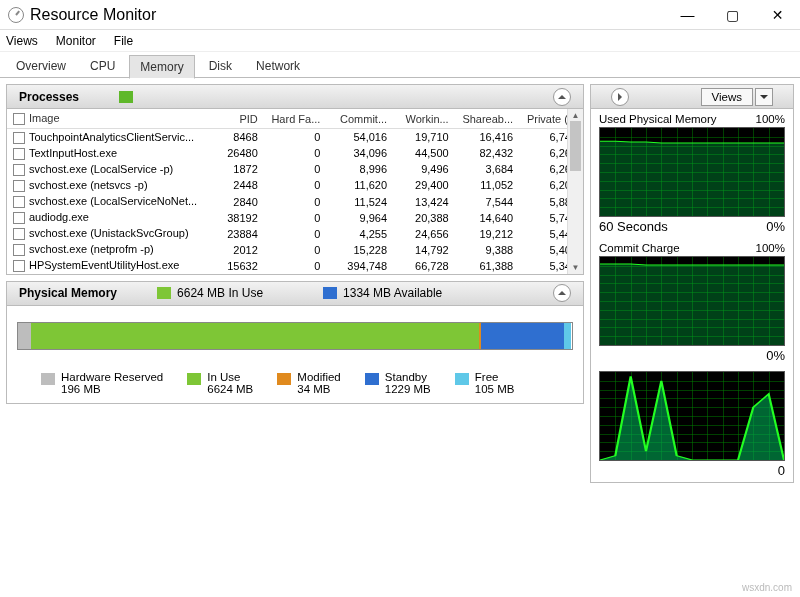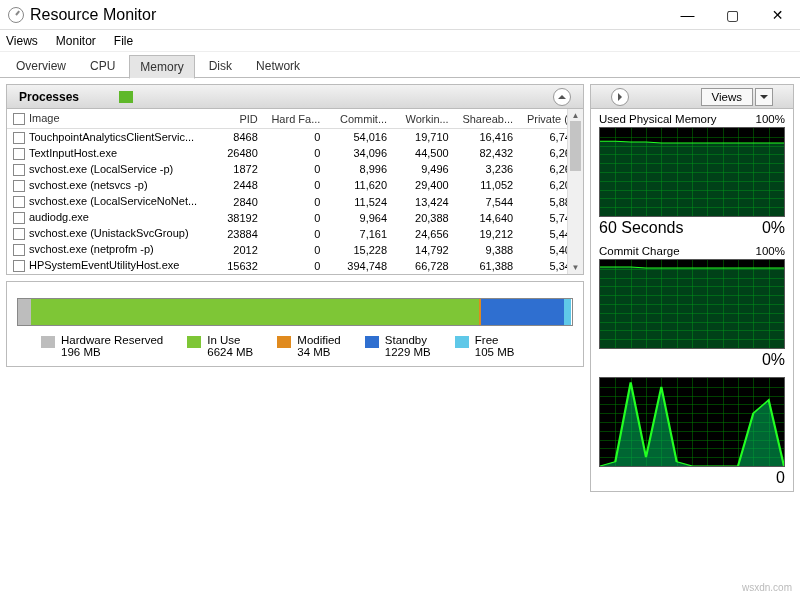--- a/index.html
+++ b/index.html
@@ -29,39 +29,39 @@
 .table td.num, .table th.num { text-align: right; }
 .chk { width: 12px; height: 12px; border: 1px solid #888; display: inline-block; vertical-align: middle; margin-right: 4px; }
 .scroll { max-height: 195px; overflow: hidden; position: relative; }
 .vsb { position:absolute; right:0; top:0; bottom:0; width:16px; background:#f0f0f0; border-left:1px solid #ddd;}
 .vsb .thumb { position:absolute; left:2px; right:2px; top:12px; height:50px; background:#c4c4c4;}
 .vsb .arr { position:absolute; left:0; right:0; height:12px; display:flex; align-items:center; justify-content:center; color:#666; font-size:8px;}
 .vsb .arr.top{top:0;} .vsb .arr.bot{bottom:0;}
 .membar { height: 28px; display: flex; margin: 16px 10px 8px 10px; border: 1px solid #888; }
 .membar div { height: 100%; }
 .legend { display: flex; gap: 24px; padding: 0 12px 8px 34px; font-size: 11.5px; }
-.legend .item { display: flex; align-items: flex-start; gap: 6px; }
+.legend .item { display: flex; align-items: flex-start; gap: 6px; margin-top: 13px; }
 .legend .sw { width: 14px; height: 12px; margin-top: 2px; }
 .details { display: flex; gap: 24px; padding: 4px 0 10px 230px; font-size: 12px; }
 .details .lbl { display: inline-block; width: 70px; }
 .rpanel { border: 1px solid #bbb; }
 .rhead { height: 24px; background: linear-gradient(#f2f2f2,#d9d9d9); border-bottom: 1px solid #bbb; display:flex; align-items:center; padding:0 20px; }
 .rhead .circ { width:18px; height:18px; border:1px solid #999; border-radius:50%; background:#fff; display:flex; align-items:center; justify-content:center; }
 .rhead .circ::before { content:""; border:4px solid transparent; border-left-color:#555; position:relative; left:2px;}
 .rhead .views { margin-left:auto; border:1px solid #999; background:#f8f8f8; padding:2px 10px; font-size:11.5px;}
 .rhead .dd { width:18px; height:18px; border:1px solid #999; background:#f8f8f8; margin-left:2px; display:flex; align-items:center; justify-content:center;}
 .rhead .dd::before { content:""; border:4px solid transparent; border-top-color:#333; position:relative; top:2px;}
 .graph-block { padding: 4px 8px; }
 .graph-title-row { display: flex; justify-content: space-between; font-size: 11.5px; margin-bottom: 2px; }
 .graph { height: 90px; background: #000; position: relative; border: 1px solid #555; }
 .graph .grid-h, .graph .grid-v { position: absolute; background: rgba(0,128,0,0.5); }
 .graph .grid-h { left:0; right:0; height:1px; }
 .graph .grid-v { top:0; bottom:0; width:1px; }
 .graph svg { position:absolute; left:0; top:0; width:100%; height:100%; }
-.graph-bottom { display:flex; justify-content:space-between; font-size:16px; margin-top:2px; }
+.graph-bottom { display:flex; justify-content:space-between; font-size:13px; margin-top:2px; }
 .watermark { position:fixed; right:8px; bottom:4px; font-size:10px; color:#bbb; }
 </style>
 </head>
 <body>
 
 <div class="titlebar">
   <div class="icon"></div>
   <div class="title">Resource Monitor</div>
   <div class="winbtns">
     <div>—</div>
@@ -125,21 +125,21 @@
   <td class="num">44,500</td>
                 <td class="num">82,432</td>
                 <td class="num">6,268</td>
               </tr>
               <tr>
                 <td><span class="chk"></span>svchost.exe (LocalService -p)</td>
   <td class="num">1872</td>
                 <td class="num">0</td>
                 <td class="num">8,996</td>
   <td class="num">9,496</td>
-                <td class="num">3,236</td>
+                <td class="num">3,684</td>
                 <td class="num">6,260</td>
               </tr>
               <tr>
                 <td><span class="chk"></span>svchost.exe (netsvcs -p)</td>
   <td class="num">2448</td>
                 <td class="num">0</td>
                 <td class="num">11,620</td>
   <td class="num">29,400</td>
                 <td class="num">11,052</td>
                 <td class="num">6,208</td>
@@ -159,21 +159,21 @@
                 <td class="num">0</td>
                 <td class="num">9,964</td>
   <td class="num">20,388</td>
                 <td class="num">14,640</td>
                 <td class="num">5,748</td>
               </tr>
               <tr>
                 <td><span class="chk"></span>svchost.exe (UnistackSvcGroup)</td>
   <td class="num">23884</td>
                 <td class="num">0</td>
-                <td class="num">7,161</td>
+                <td class="num">4,255</td>
   <td class="num">24,656</td>
                 <td class="num">19,212</td>
                 <td class="num">5,444</td>
               </tr>
               <tr>
                 <td><span class="chk"></span>svchost.exe (netprofm -p)</td>
   <td class="num">2012</td>
                 <td class="num">0</td>
                 <td class="num">15,228</td>
   <td class="num">14,792</td>
@@ -193,20 +193,29 @@
         </table>
         <div class="vsb">
           <div class="arr top">▲</div>
           <div class="thumb"></div>
           <div class="arr bot">▼</div>
         </div>
       </div>
     </div>
 
     <div class="panel">
+      <div class="panel-head">
+        <span class="bold">Physical Memory</span>
+        <span class="sq" style="background:#7ec636"></span>
+        <span>6624 MB In Use</span>
+        <span style="width:60px"></span>
+        <span class="sq" style="background:#2f6fd0"></span>
+        <span>1334 MB Available</span>
+        <span class="expand"></span>
+      </div>
       <div class="membar" id="membar">
           <div style="width: 2.4%; background: rgb(189, 189, 189);"></div>
           <div style="width: 80.8%; background: rgb(126, 198, 54);"></div>
           <div style="width: 0.4%; background: rgb(224, 138, 30);"></div>
           <div style="width: 15%; background: rgb(47, 111, 208);"></div>
           <div style="width: 1.3%; background: rgb(95, 200, 232);"></div>
         </div>
       <div class="legend" id="legend">
           <div class="item">
             <div class="sw" style="background:#bdbdbd"></div>

